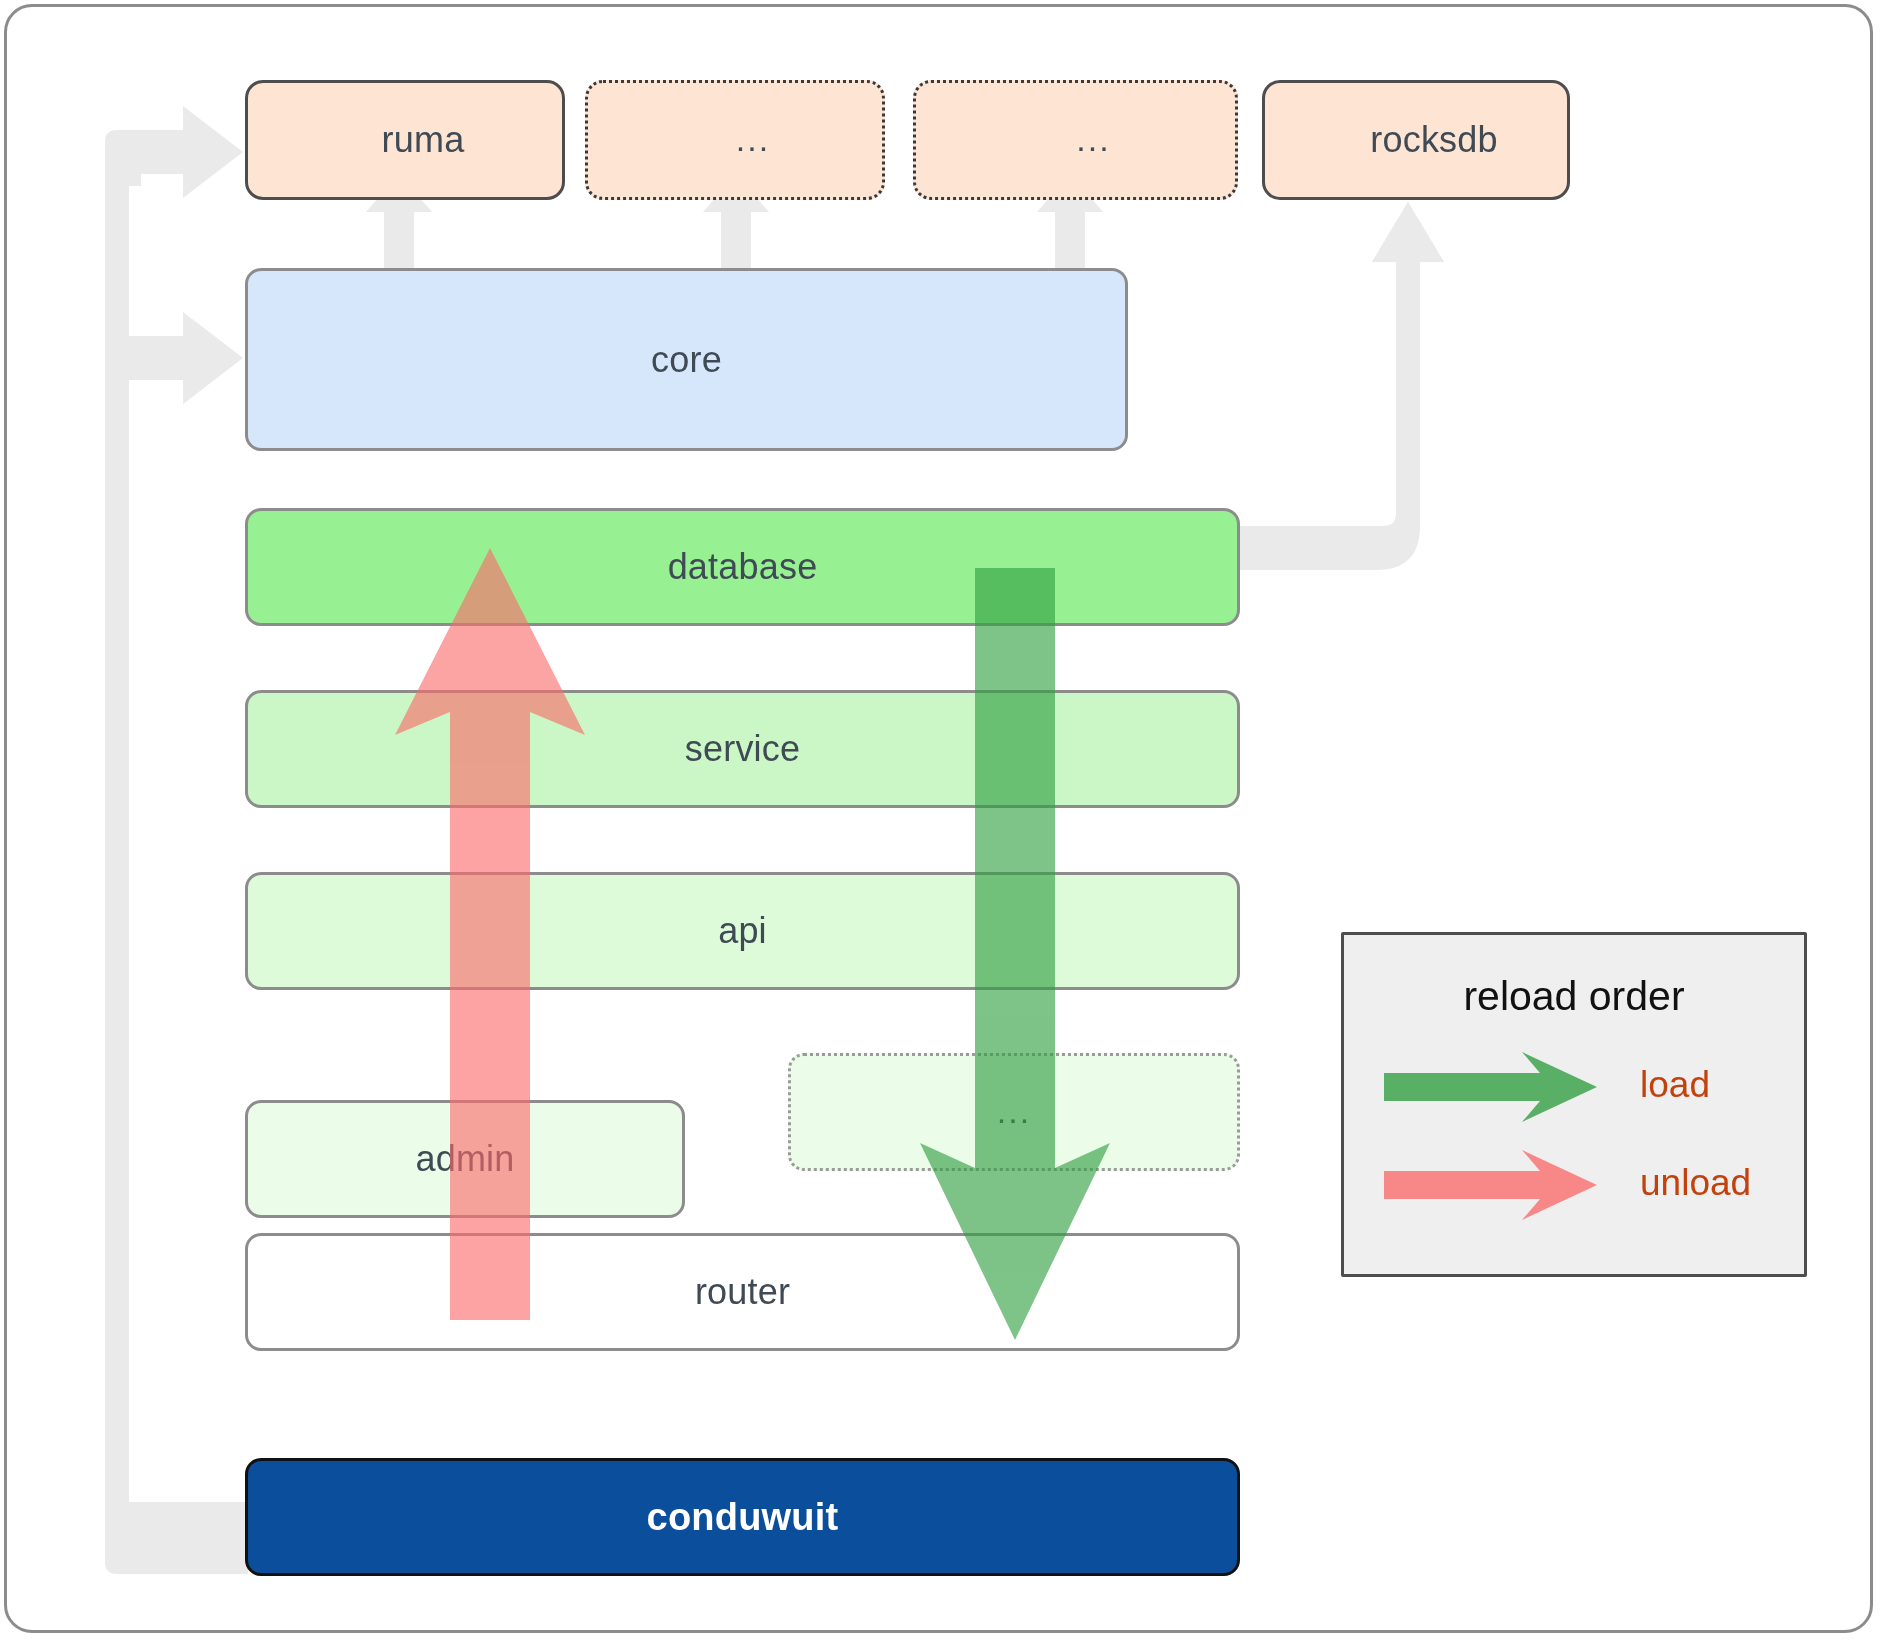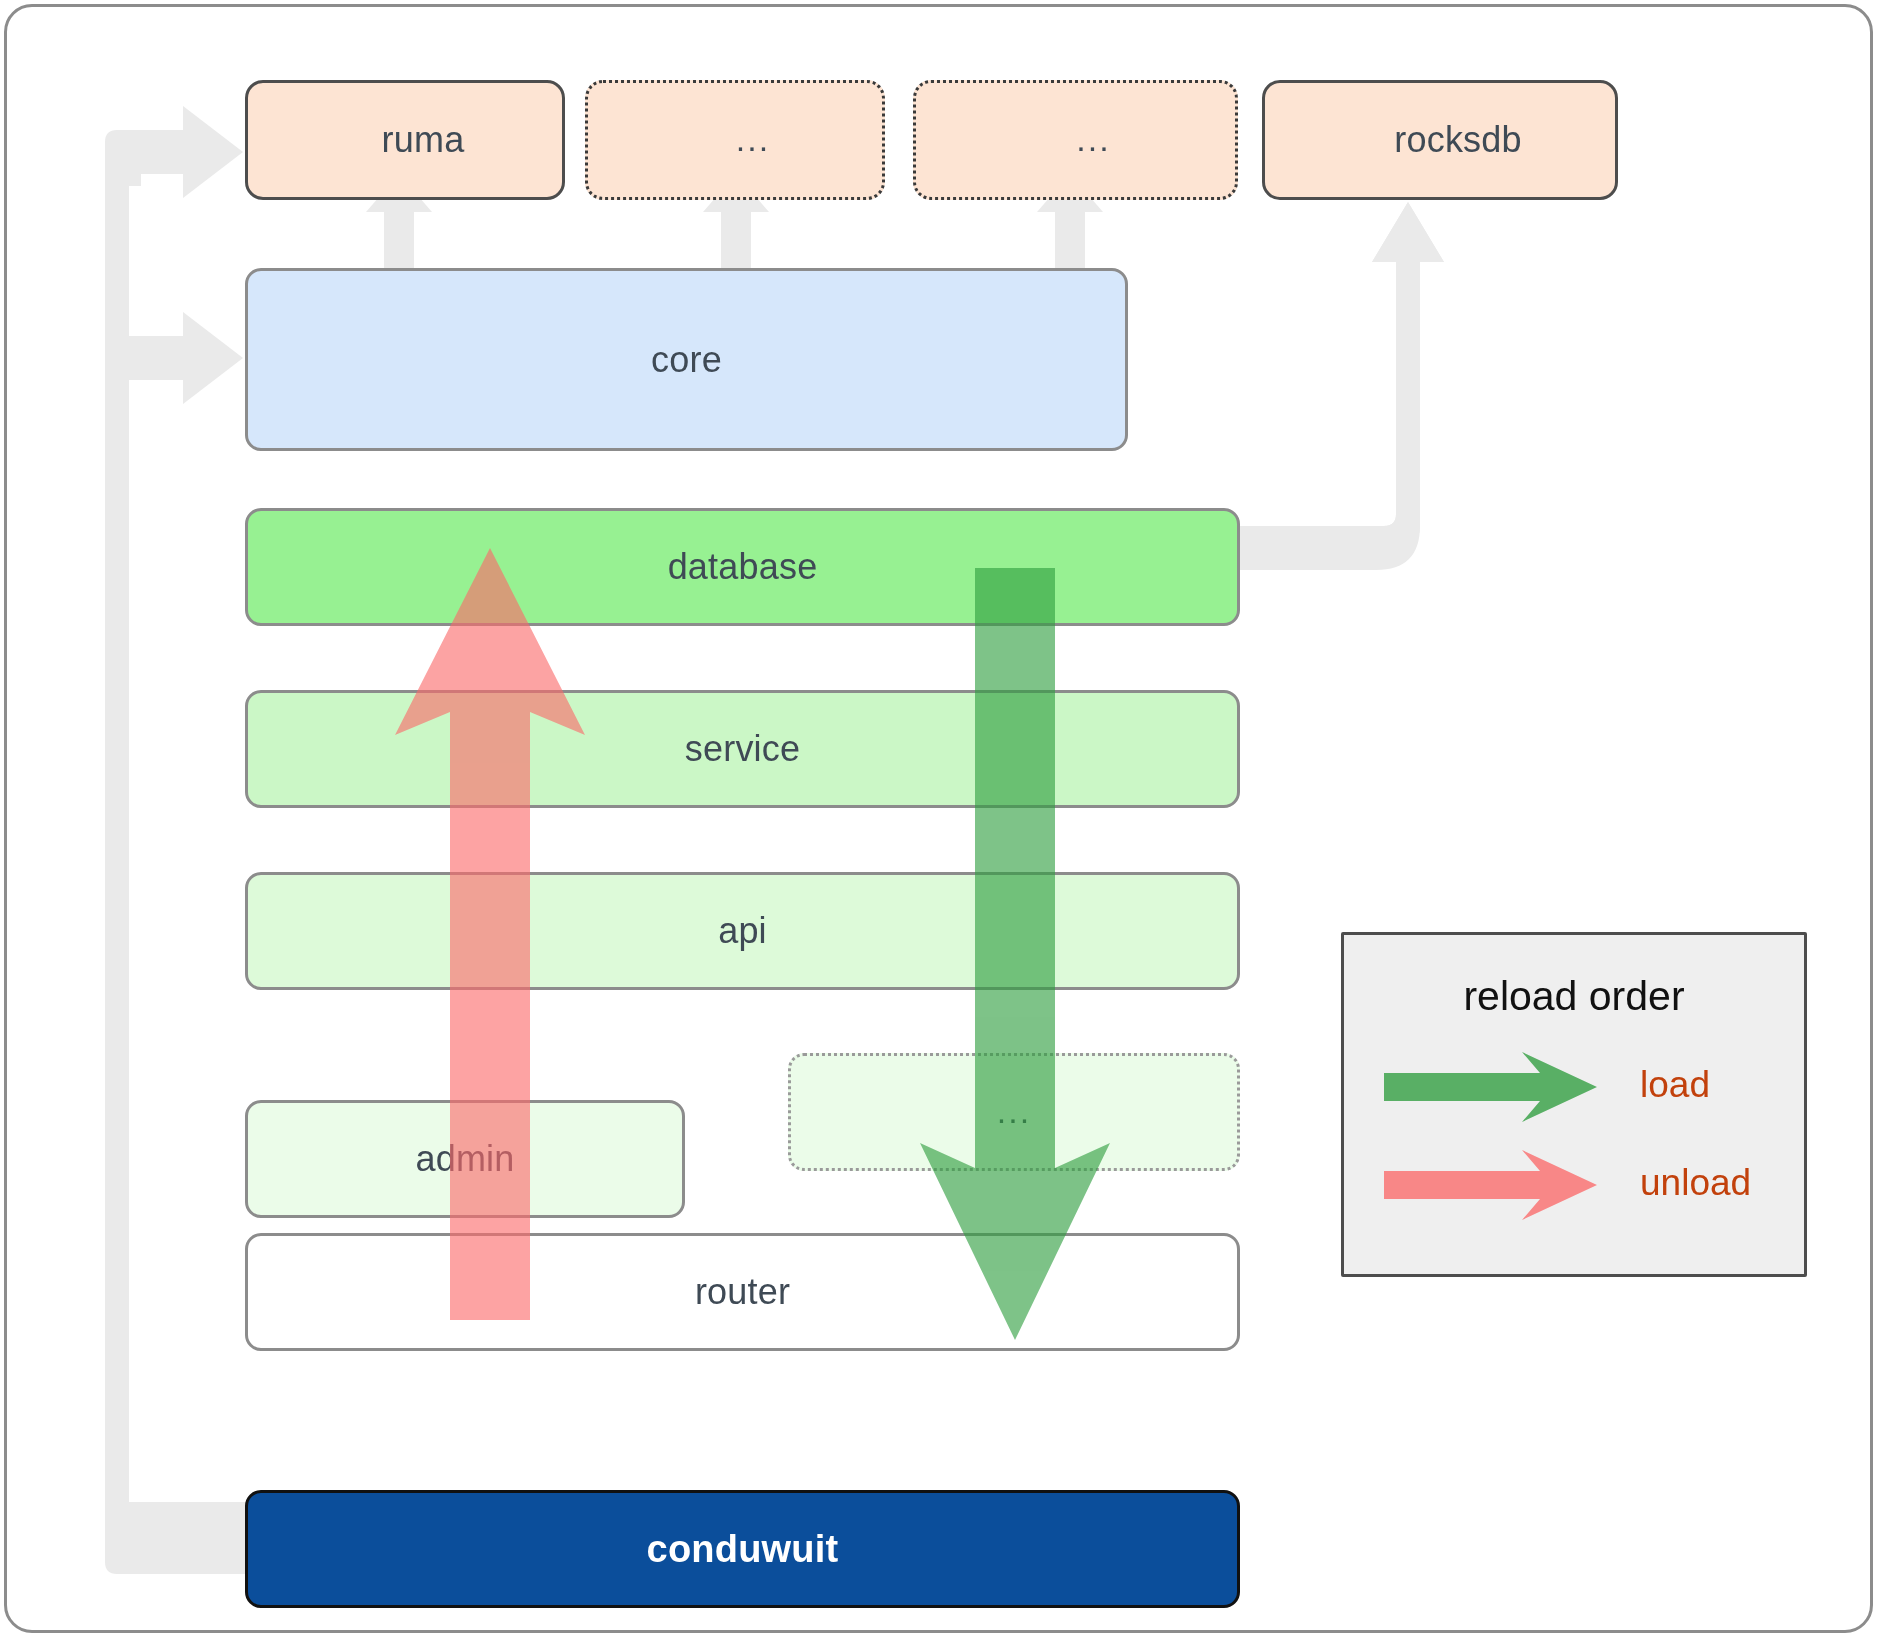--- a/index.html
+++ b/index.html
@@ -136,21 +136,21 @@
   </div>
 
   <div class="node dep dotted" style="left:585px; top:80px; width:300px; height:120px;">
     <span class="dots">...</span>
   </div>
 
   <div class="node dep dotted" style="left:913px; top:80px; width:325px; height:120px;">
     <span class="dots">...</span>
   </div>
 
-  <div class="node dep" style="left:1262px; top:80px; width:356px; height:120px;">
+  <div class="node dep" style="left:1262px; top:80px; width:308px; height:120px;">
     <span>rocksdb</span>
   </div>
 
   <div class="node layer" style="left:245px; top:268px; width:883px; height:183px; background:#d6e7fb;">
     <span>core</span>
   </div>
 
   <div class="node layer" style="left:245px; top:690px; width:995px; height:118px; background:#cbf7c6;">
     <span>service</span>
   </div>
@@ -168,21 +168,21 @@
   </div>
 
   <div class="node layer dotted" style="left:788px; top:1053px; width:452px; height:118px; background:#ebfce9;">
     <span class="dots">...</span>
   </div>
 
   <div class="node layer" style="left:245px; top:1233px; width:995px; height:118px; background:#ffffff;">
     <span>router</span>
   </div>
 
-  <div class="node brand" style="left:245px; top:1458px; width:995px; height:118px;margin-top:32px;">
+  <div class="node brand" style="left:245px; top:1458px; width:995px; height:118px;">
     <span>conduwuit</span>
   </div>
 
   <svg id="flow-arrows" style="position:absolute;left:0;top:0;width:1883px;height:1643px;pointer-events:none;" viewBox="0 0 1883 1643" xmlns="http://www.w3.org/2000/svg">
 
     <g opacity="0.62">
       <rect x="450" y="660" width="80" height="660" fill="#fb6b6b"></rect>
       <path d="M 490 548 L 585 735 L 530 712 L 530 745 L 450 745 L 450 712 L 395 735 Z" fill="#fb6b6b"></path>
     </g>
 

